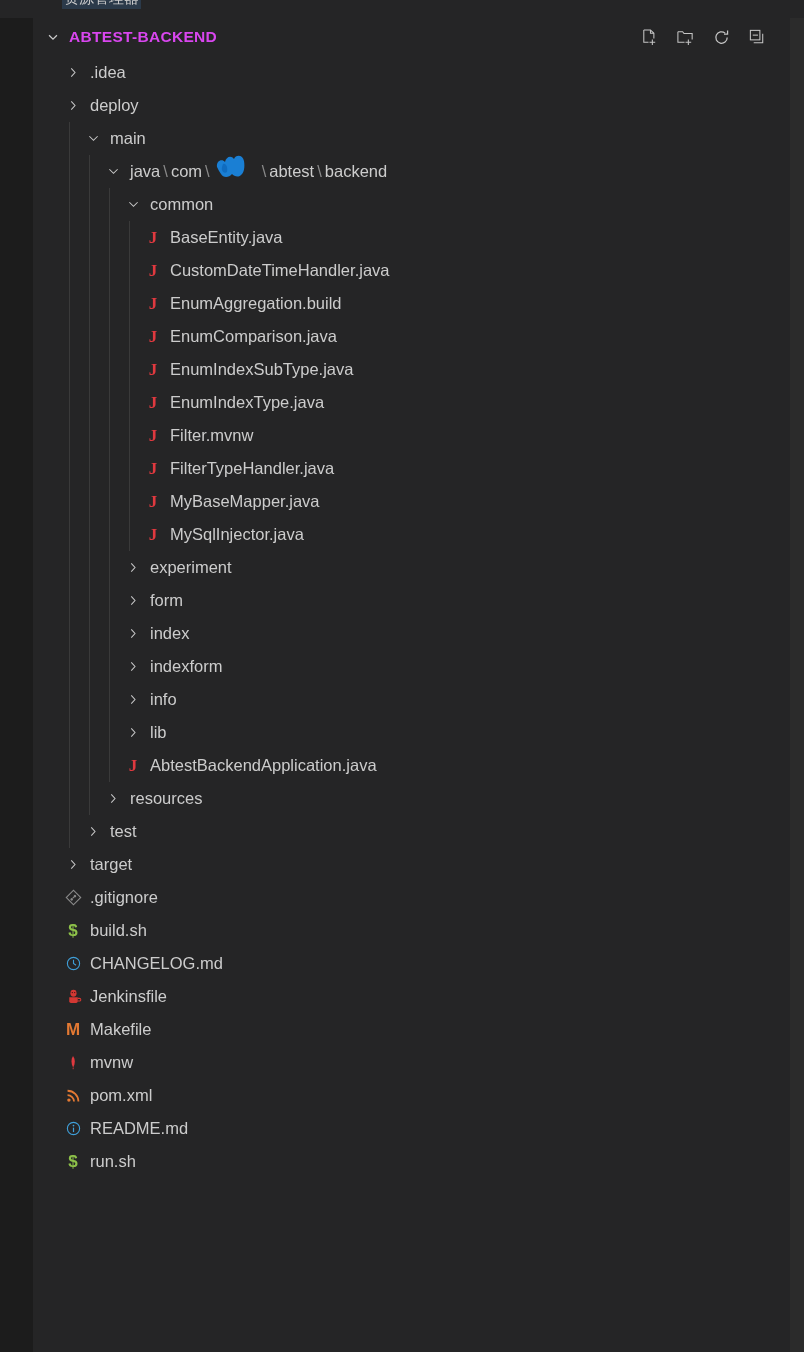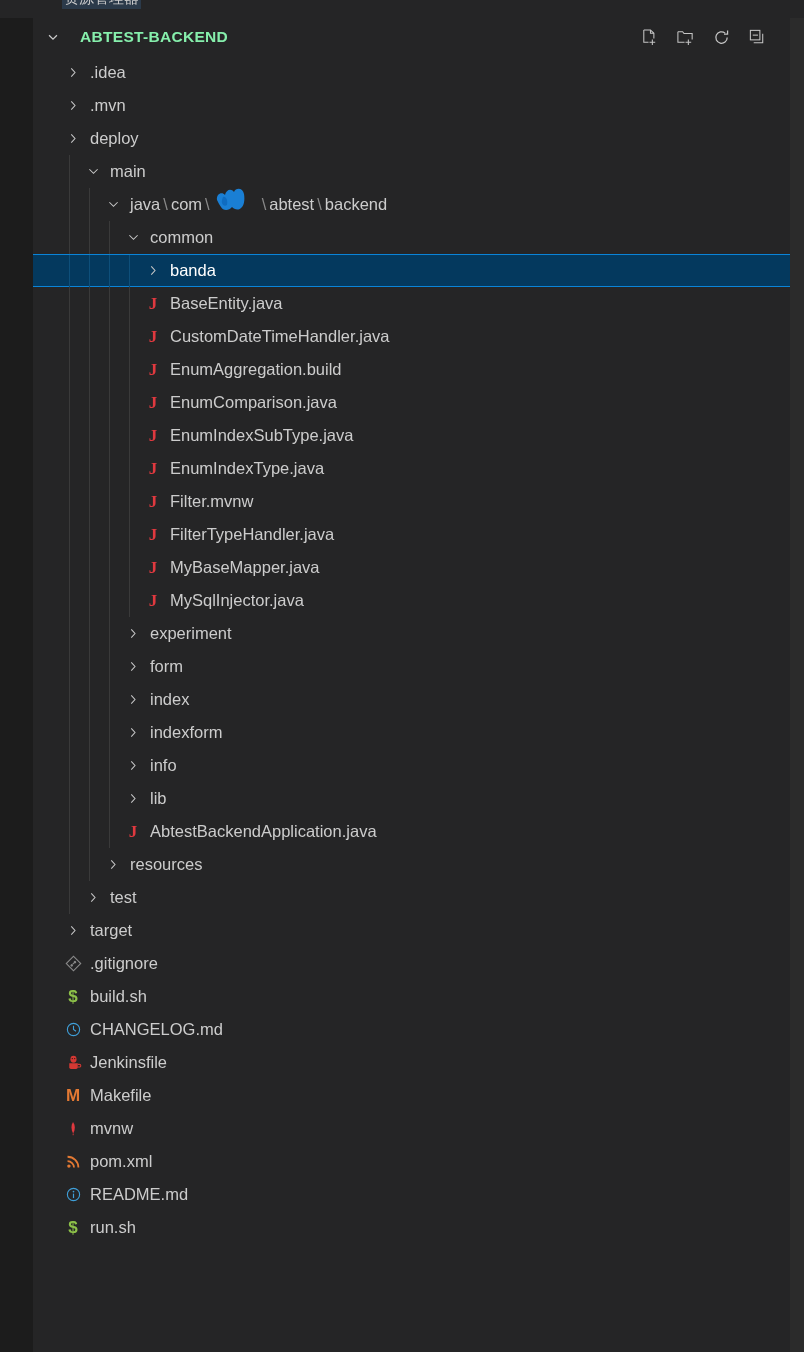--- a/index.html
+++ b/index.html
@@ -37,22 +37,22 @@
   
   .section-header{
     position:relative;height:38px;display:flex;align-items:center;
     padding-left:9px;box-sizing:border-box;
   }
   .section-header .twisty{
     width:22px;height:22px;display:flex;align-items:center;justify-content:center;
     color:#cccccc;flex:0 0 auto;
   }
   .section-title{
-    font-size:15.5px;font-weight:bold;color:#86efac;
-    letter-spacing:.3px;margin-left:16px;white-space:nowrap;
+    font-size:15.5px;font-weight:bold;color:#d946ef;
+    letter-spacing:.3px;margin-left:5px;white-space:nowrap;
   }
   .header-actions{
     position:absolute;right:22px;top:0;height:38px;
     display:flex;align-items:center;gap:14px;
   }
   .act{
     width:22px;height:22px;display:flex;align-items:center;justify-content:center;
     cursor:pointer;
   }
 
@@ -166,29 +166,20 @@
           </span>
           <span class="label">.idea</span>
         </div>
         <div class="row">
           <div class="indent" style="width: 29px;"></div>
           <span class="chev">
             <svg width="15" height="15" viewBox="0 0 20 20">
               <path d="M7 4.5 L12 10 L7 15.5" fill="none" stroke="#c8c8c8" stroke-width="1.4"></path>
             </svg>
           </span>
-          <span class="label">.mvn</span>
-        </div>
-        <div class="row">
-          <div class="indent" style="width: 29px;"></div>
-          <span class="chev">
-            <svg width="15" height="15" viewBox="0 0 20 20">
-              <path d="M7 4.5 L12 10 L7 15.5" fill="none" stroke="#c8c8c8" stroke-width="1.4"></path>
-            </svg>
-          </span>
           <span class="label">deploy</span>
         </div>
         <div class="row">
           <div class="guide" style="left: 36px;"></div>
           <div class="indent" style="width: 49px;"></div>
           <span class="chev">
             <svg width="15" height="15" viewBox="0 0 20 20">
               <path d="M4.5 7 L10 12.5 L15.5 7" fill="none" stroke="#c8c8c8" stroke-width="1.4"></path>
             </svg>
           </span>
@@ -225,33 +216,20 @@
           <div class="guide" style="left: 56px;"></div>
           <div class="guide" style="left: 76px;"></div>
           <div class="indent" style="width: 89px;"></div>
           <span class="chev">
             <svg width="15" height="15" viewBox="0 0 20 20">
               <path d="M4.5 7 L10 12.5 L15.5 7" fill="none" stroke="#c8c8c8" stroke-width="1.4"></path>
             </svg>
           </span>
           <span class="label">common</span>
         </div>
-        <div class="row selected">
-          <div class="guide" style="left: 36px;"></div>
-          <div class="guide" style="left: 56px;"></div>
-          <div class="guide" style="left: 76px;"></div>
-          <div class="guide" style="left: 96px;"></div>
-          <div class="indent" style="width: 109px;"></div>
-          <span class="chev">
-            <svg width="15" height="15" viewBox="0 0 20 20">
-              <path d="M7 4.5 L12 10 L7 15.5" fill="none" stroke="#c8c8c8" stroke-width="1.4"></path>
-            </svg>
-          </span>
-          <span class="label">banda</span>
-        </div>
         <div class="row">
           <div class="guide" style="left: 36px;"></div>
           <div class="guide" style="left: 56px;"></div>
           <div class="guide" style="left: 76px;"></div>
           <div class="guide" style="left: 96px;"></div>
           <div class="indent" style="width: 109px;"></div>
           <span class="ficon">
             <span class="java-j">J</span>
           </span>
           <span class="label">BaseEntity.java</span>

